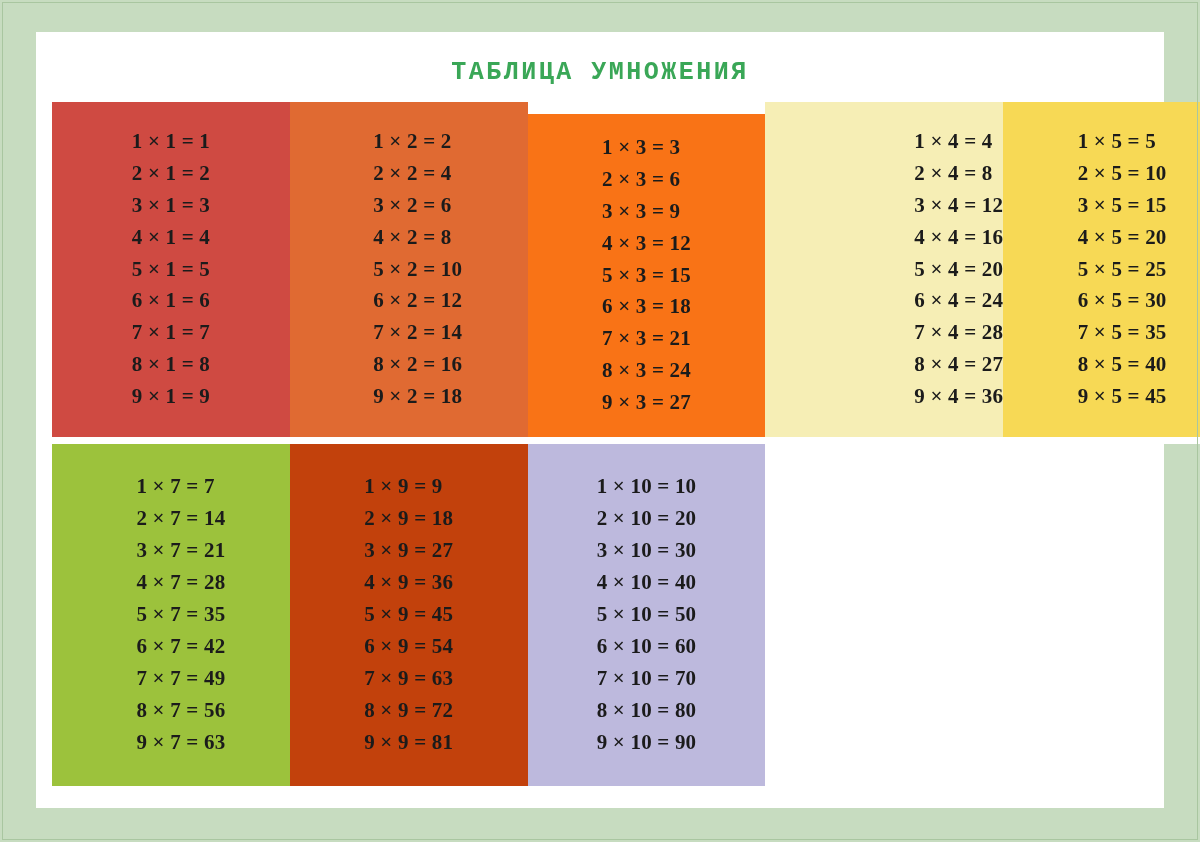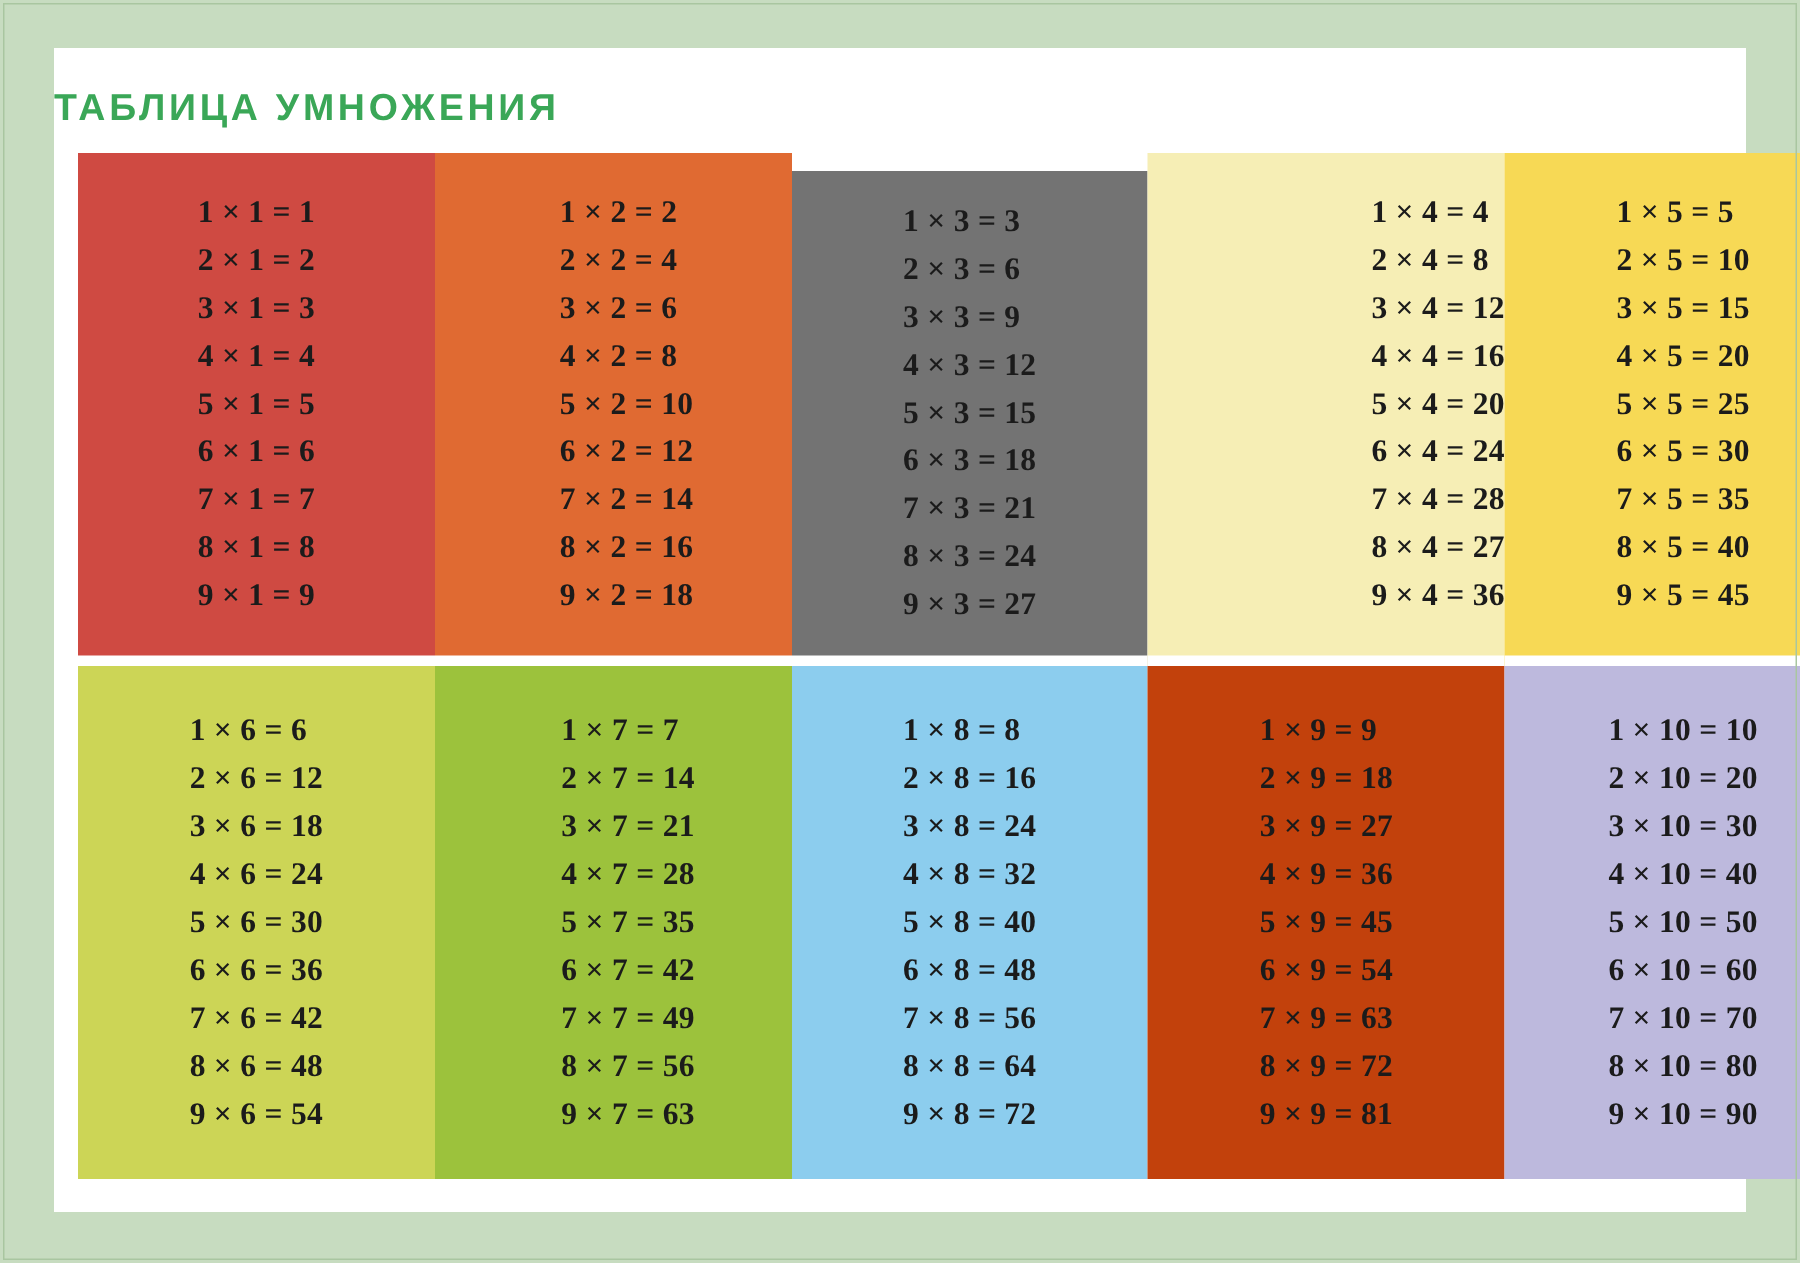--- a/index.html
+++ b/index.html
@@ -35,21 +35,22 @@
     width: 1128px;
     height: 776px;
     background: #ffffff;
     box-sizing: border-box;
   }
   .title {
     position: absolute;
     left: 0;
     top: 26px;
     width: 100%;
-    font-family: Liberation Sans, sans-serif;
+    text-align: center;
+    font-family: Liberation Mono, monospace;
     font-weight: bold;
     font-size: 25px;
     letter-spacing: 2.5px;
     color: #3aa757;
     text-transform: uppercase;
   }
   .grid {
     position: absolute;
     left: 16px;
     top: 70px;
@@ -116,21 +117,21 @@
           <div class="line">3 × 2 = 6</div>
           <div class="line">4 × 2 = 8</div>
           <div class="line">5 × 2 = 10</div>
           <div class="line">6 × 2 = 12</div>
           <div class="line">7 × 2 = 14</div>
           <div class="line">8 × 2 = 16</div>
           <div class="line">9 × 2 = 18</div>
         </div>
       </div>
 
-      <div class="cell row-gap-top" style="background-color: #737373; margin-top: 12px;">
+      <div class="cell row-gap-top" style="background-color: #f97316; margin-top: 12px;">
         <div class="lines">
           <div class="line">1 × 3 = 3</div>
           <div class="line">2 × 3 = 6</div>
           <div class="line">3 × 3 = 9</div>
           <div class="line">4 × 3 = 12</div>
           <div class="line">5 × 3 = 15</div>
           <div class="line">6 × 3 = 18</div>
           <div class="line">7 × 3 = 21</div>
           <div class="line">8 × 3 = 24</div>
           <div class="line">9 × 3 = 27</div>
@@ -158,61 +159,35 @@
           <div class="line">3 × 5 = 15</div>
           <div class="line">4 × 5 = 20</div>
           <div class="line">5 × 5 = 25</div>
           <div class="line">6 × 5 = 30</div>
           <div class="line">7 × 5 = 35</div>
           <div class="line">8 × 5 = 40</div>
           <div class="line">9 × 5 = 45</div>
         </div>
       </div>
 
-      <div class="cell" style="background-color: rgb(204, 213, 86);">
-        <div class="lines">
-          <div class="line">1 × 6 = 6</div>
-          <div class="line">2 × 6 = 12</div>
-          <div class="line">3 × 6 = 18</div>
-          <div class="line">4 × 6 = 24</div>
-          <div class="line">5 × 6 = 30</div>
-          <div class="line">6 × 6 = 36</div>
-          <div class="line">7 × 6 = 42</div>
-          <div class="line">8 × 6 = 48</div>
-          <div class="line">9 × 6 = 54</div>
-        </div>
-      </div>
 
       <div class="cell" style="background-color: rgb(156, 194, 60); padding-left: 20px;">
         <div class="lines">
           <div class="line">1 × 7 = 7</div>
           <div class="line">2 × 7 = 14</div>
           <div class="line">3 × 7 = 21</div>
           <div class="line">4 × 7 = 28</div>
           <div class="line">5 × 7 = 35</div>
           <div class="line">6 × 7 = 42</div>
           <div class="line">7 × 7 = 49</div>
           <div class="line">8 × 7 = 56</div>
           <div class="line">9 × 7 = 63</div>
         </div>
       </div>
 
-      <div class="cell" style="background-color: rgb(140, 205, 238);">
-        <div class="lines">
-          <div class="line">1 × 8 = 8</div>
-          <div class="line">2 × 8 = 16</div>
-          <div class="line">3 × 8 = 24</div>
-          <div class="line">4 × 8 = 32</div>
-          <div class="line">5 × 8 = 40</div>
-          <div class="line">6 × 8 = 48</div>
-          <div class="line">7 × 8 = 56</div>
-          <div class="line">8 × 8 = 64</div>
-          <div class="line">9 × 8 = 72</div>
-        </div>
-      </div>
 
       <div class="cell" style="background-color: #c2410c;">
         <div class="lines">
           <div class="line">1 × 9 = 9</div>
           <div class="line">2 × 9 = 18</div>
           <div class="line">3 × 9 = 27</div>
           <div class="line">4 × 9 = 36</div>
           <div class="line">5 × 9 = 45</div>
           <div class="line">6 × 9 = 54</div>
           <div class="line">7 × 9 = 63</div>

